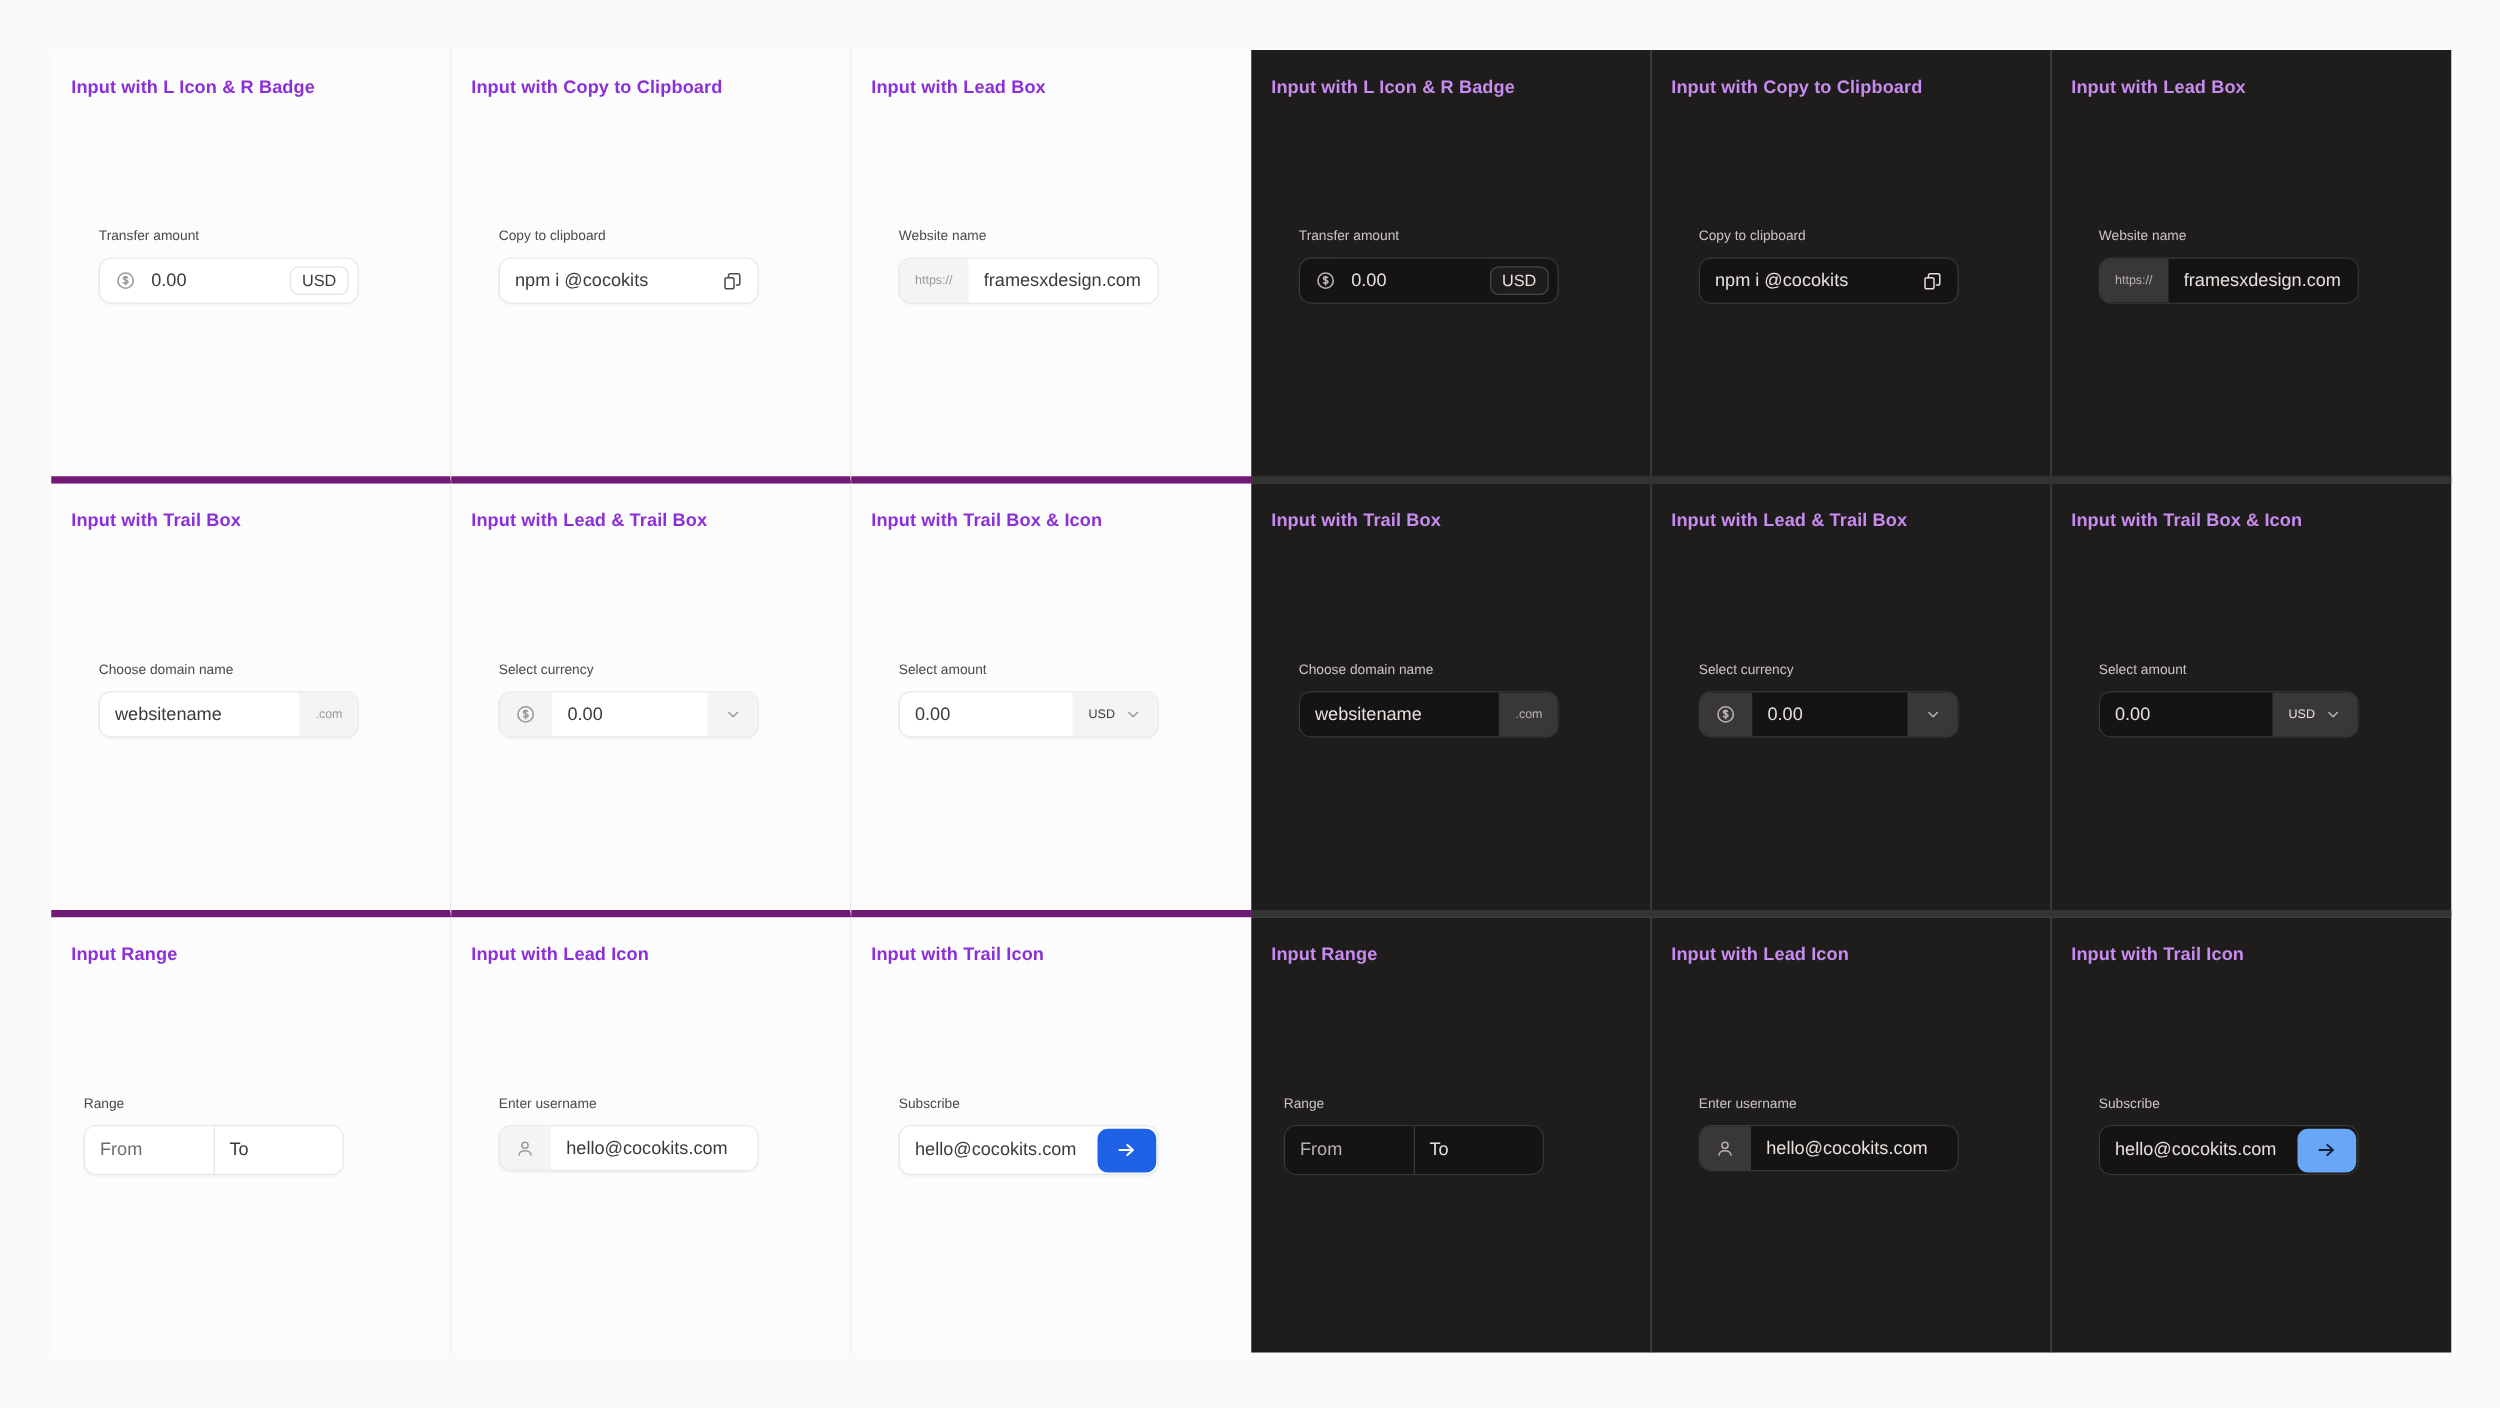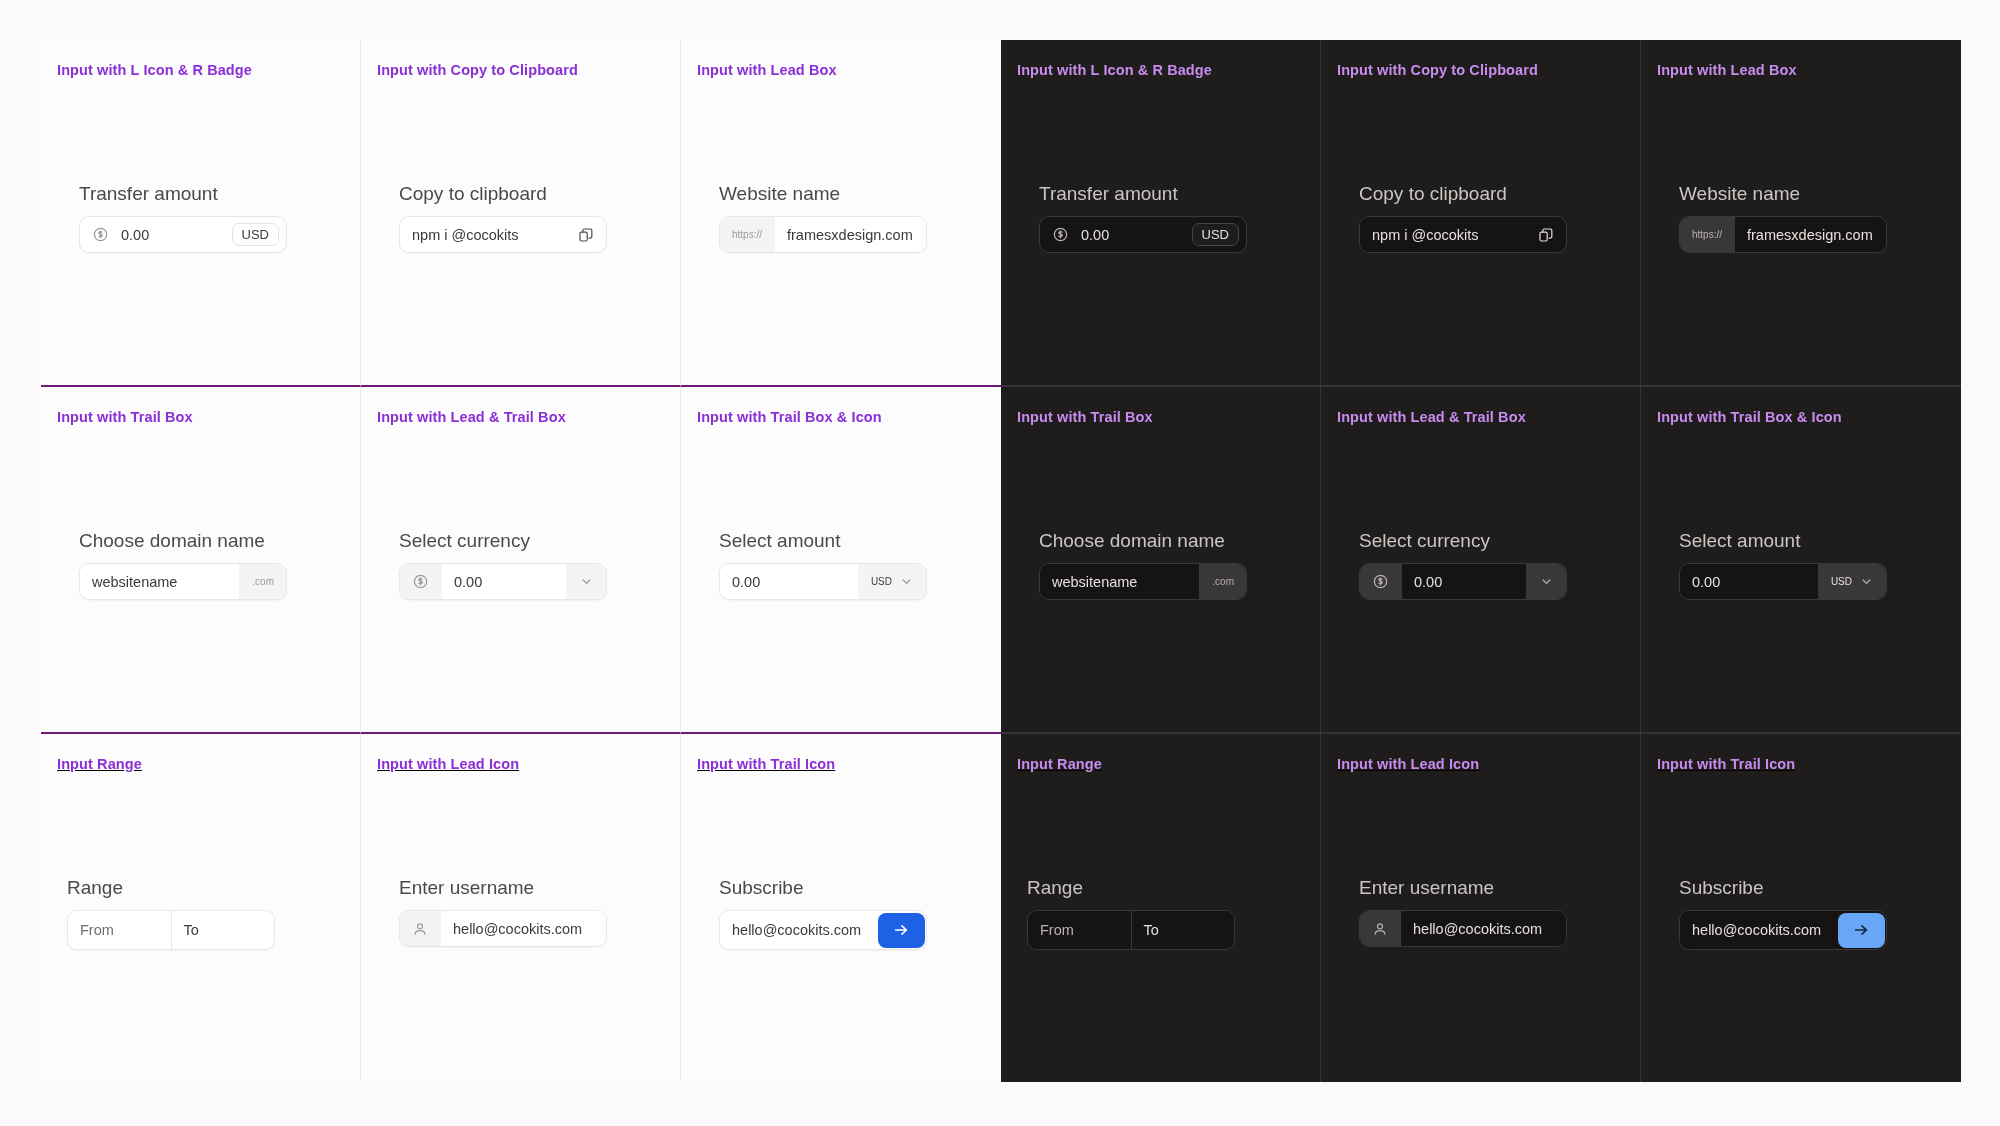--- a/index.html
+++ b/index.html
@@ -19,46 +19,46 @@
     left: 41px; top: 40px;
     width: 1920px; height: 1042px;
     display: grid;
     grid-template-columns: repeat(6, 320px);
     grid-template-rows: 347px 347px 348px;
   }
   .cell {
     position: relative;
     padding: 22px 0 0 16px;
     border-right: 1px solid #ececec;
-    border-bottom: 2px solid #701a75;
+    border-bottom: 6px solid #701a75;
     overflow: hidden;
   }
   .cell.light { background: #fcfcfc; }
   .cell.dark  { background: #1f1c1c; border-right-color: #343434; border-bottom-color: #343434; }
   .cell.c3 { border-right: none; }
   .cell.c6 { border-right: none; }
-  .cell.r3 { border-bottom: none; text-decoration: underline; }
+  .cell.r3 { border-bottom: none; }
 
   .cell-title {
     font-size: 14.5px;
     font-weight: 700;
     letter-spacing: 0.1px;
     white-space: nowrap;
   }
   .light .cell-title { color: #8b2fd6; }
   .dark  .cell-title { color: #c88cf0; }
 
   .field {
     position: absolute;
     left: 38px;
     top: 143px;
     width: 250px;
   }
   .field-label {
-    font-size: 19px;
+    font-size: 11px;
     margin-bottom: 11px;
     white-space: nowrap;
   }
   .light .field-label { color: #4a4a4a; }
   .dark  .field-label { color: #c9c6c4; }
 
   
   .inp {
     display: flex;
     align-items: stretch;

